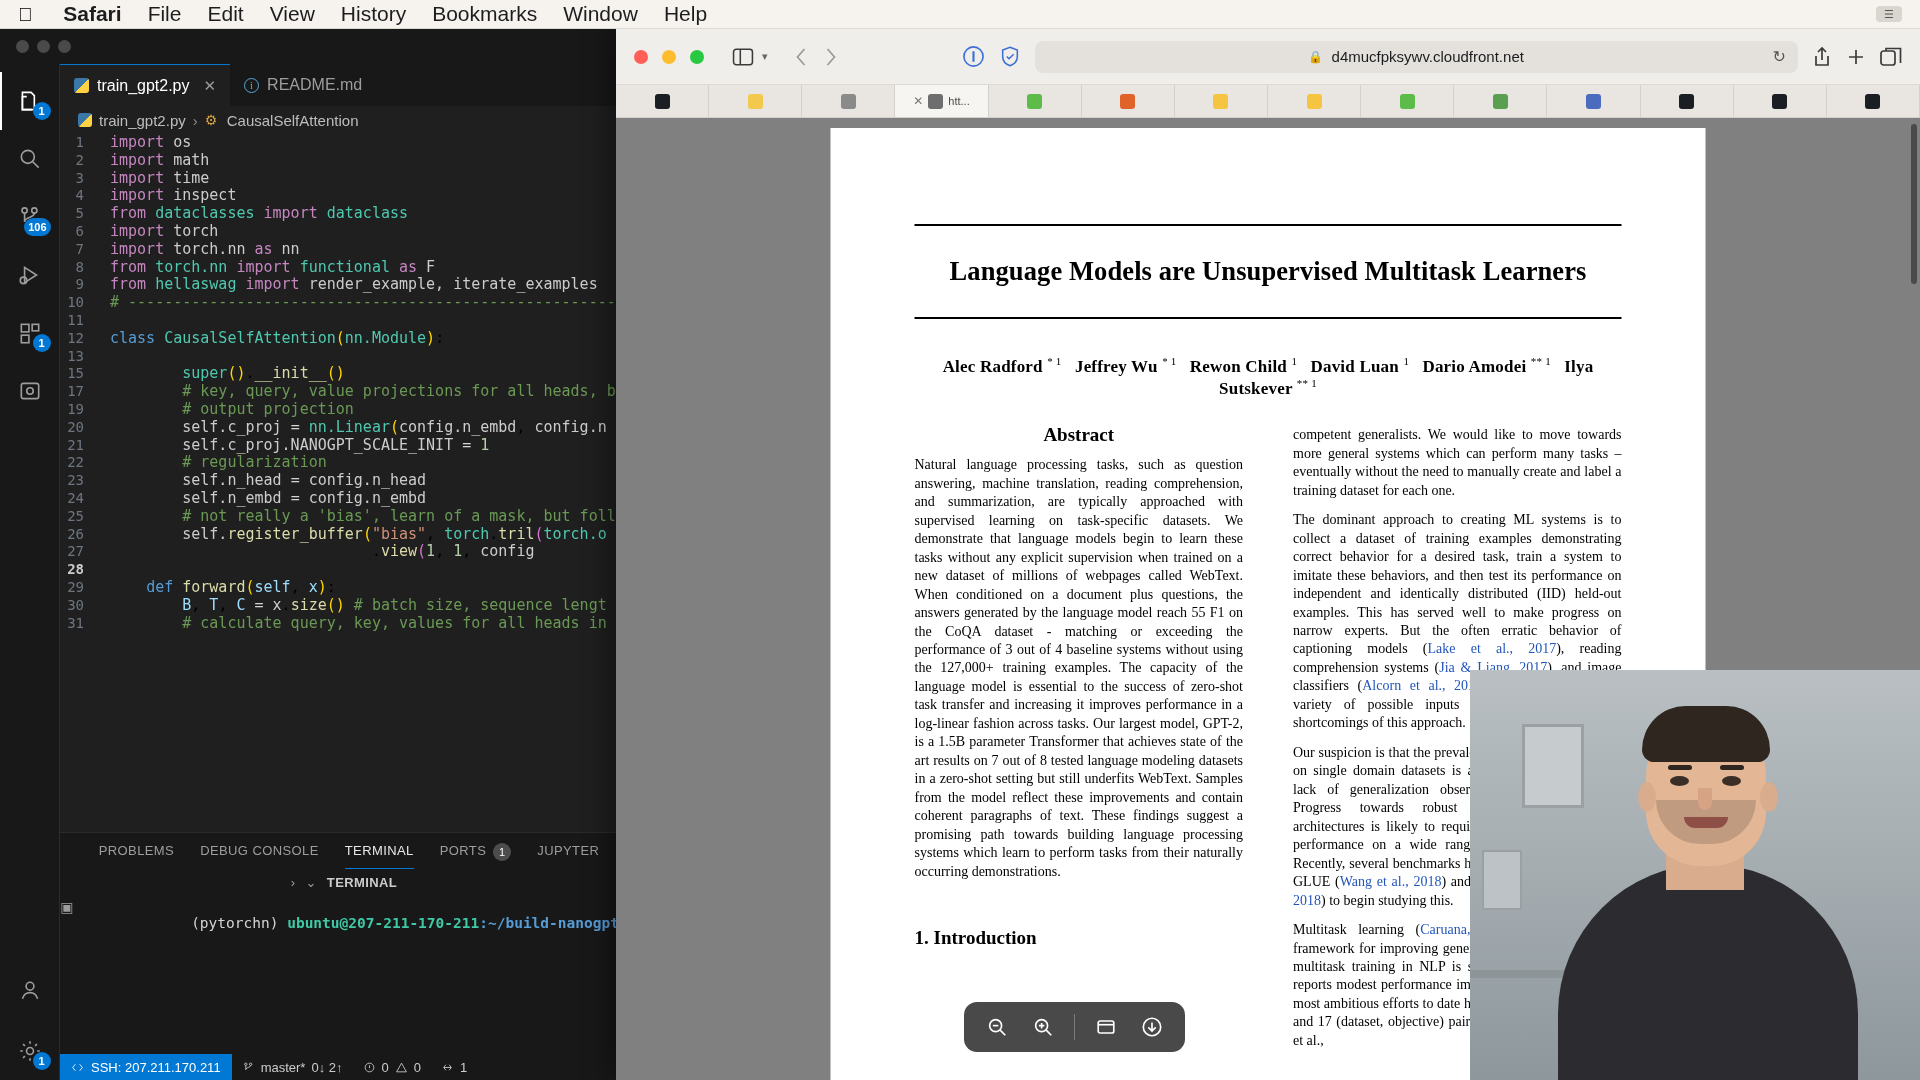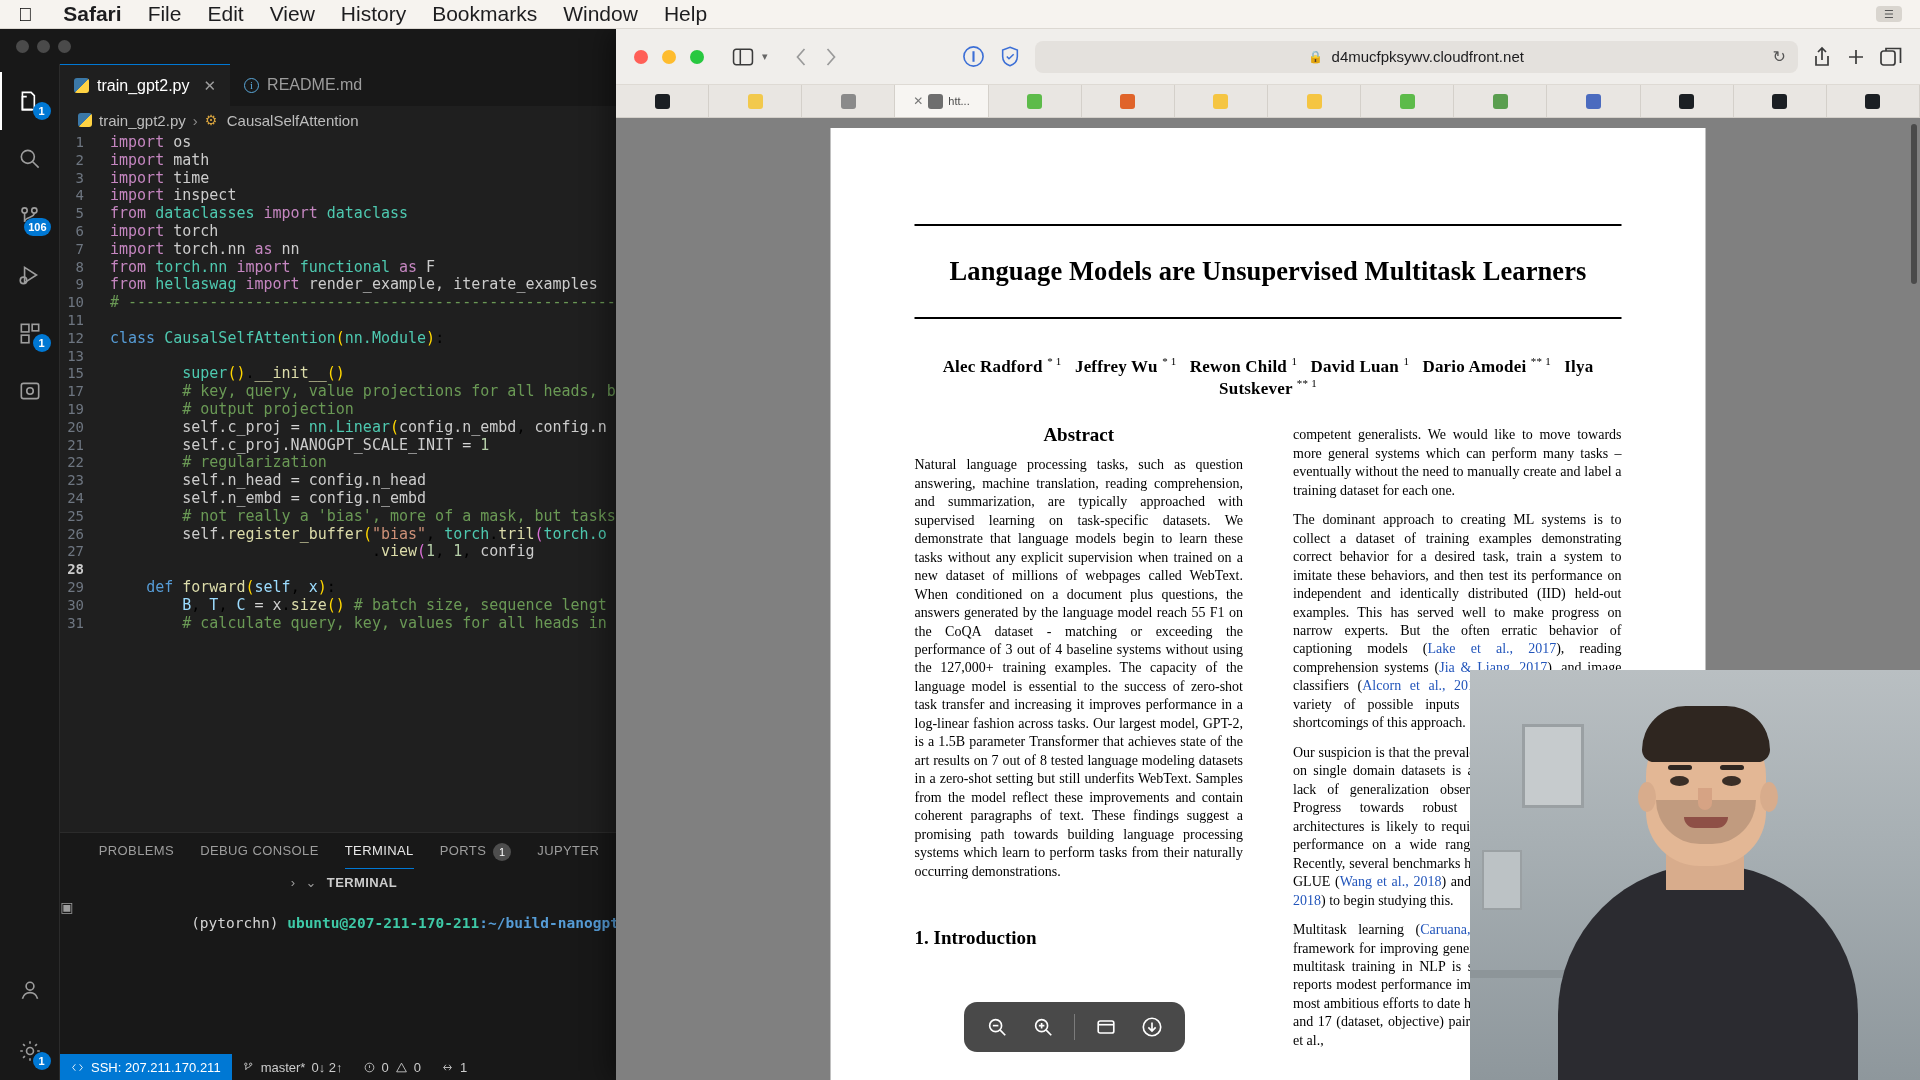--- a/index.html
+++ b/index.html
@@ -321,21 +321,21 @@
           <div class="cl"><span class="ln">12</span><span class="code"><span class="kb">class</span> <span class="mod">CausalSelfAttention</span><span class="br">(</span><span class="mod">nn.Module</span><span class="br">)</span>:</span></div>
           <div class="cl"><span class="ln">13</span><span class="code"></span></div>
           <div class="cl"><span class="ln">15</span><span class="code">        <span class="mod">super</span><span class="br">()</span>.<span class="fn">__init__</span><span class="br">()</span></span></div>
           <div class="cl"><span class="ln">17</span><span class="code">        <span class="cm"># key, query, value projections for all heads, but in a batch</span></span></div>
           <div class="cl"><span class="ln">19</span><span class="code">        <span class="cm"># output projection</span></span></div>
           <div class="cl"><span class="ln">20</span><span class="code">        <span class="pl">self.c_proj</span> <span class="op">=</span> <span class="mod">nn.Linear</span><span class="br">(</span><span class="pl">config.n_embd</span>, <span class="pl">config.n</span></span></div>
           <div class="cl"><span class="ln">21</span><span class="code">        <span class="pl">self.c_proj.NANOGPT_SCALE_INIT</span> <span class="op">=</span> <span class="nu">1</span></span></div>
           <div class="cl"><span class="ln">22</span><span class="code">        <span class="cm"># regularization</span></span></div>
           <div class="cl"><span class="ln">23</span><span class="code">        <span class="pl">self.n_head</span> <span class="op">=</span> <span class="pl">config.n_head</span></span></div>
           <div class="cl"><span class="ln">24</span><span class="code">        <span class="pl">self.n_embd</span> <span class="op">=</span> <span class="pl">config.n_embd</span></span></div>
-          <div class="cl"><span class="ln">25</span><span class="code">        <span class="cm"># not really a 'bias', more of a mask, but tasks</span></span></div>
+          <div class="cl"><span class="ln">25</span><span class="code">        <span class="cm"># not really a 'bias', learn of a mask, but foll</span></span></div>
           <div class="cl"><span class="ln">26</span><span class="code">        <span class="pl">self.</span><span class="fn">register_buffer</span><span class="br">(</span><span class="st">"bias"</span>, <span class="mod">torch</span>.<span class="fn">tril</span><span class="br2">(</span><span class="mod">torch.o</span></span></div>
           <div class="cl"><span class="ln">27</span><span class="code">                             .<span class="fn">view</span><span class="br2">(</span><span class="nu">1</span>, <span class="nu">1</span>, <span class="pl">config</span></span></div>
           <div class="cl cur"><span class="ln">28</span><span class="code"></span></div>
           <div class="cl"><span class="ln">29</span><span class="code">    <span class="kb">def</span> <span class="fn">forward</span><span class="br">(</span><span class="var">self</span>, <span class="var">x</span><span class="br">)</span>:</span></div>
           <div class="cl"><span class="ln">30</span><span class="code">        <span class="var">B</span>, <span class="var">T</span>, <span class="var">C</span> <span class="op">=</span> <span class="pl">x</span>.<span class="fn">size</span><span class="br">()</span> <span class="cm"># batch size, sequence lengt</span></span></div>
           <div class="cl"><span class="ln">31</span><span class="code">        <span class="cm"># calculate query, key, values for all heads in</span></span></div>
         </div>
 
       <div id="panel">
         <div id="paneltabs">

